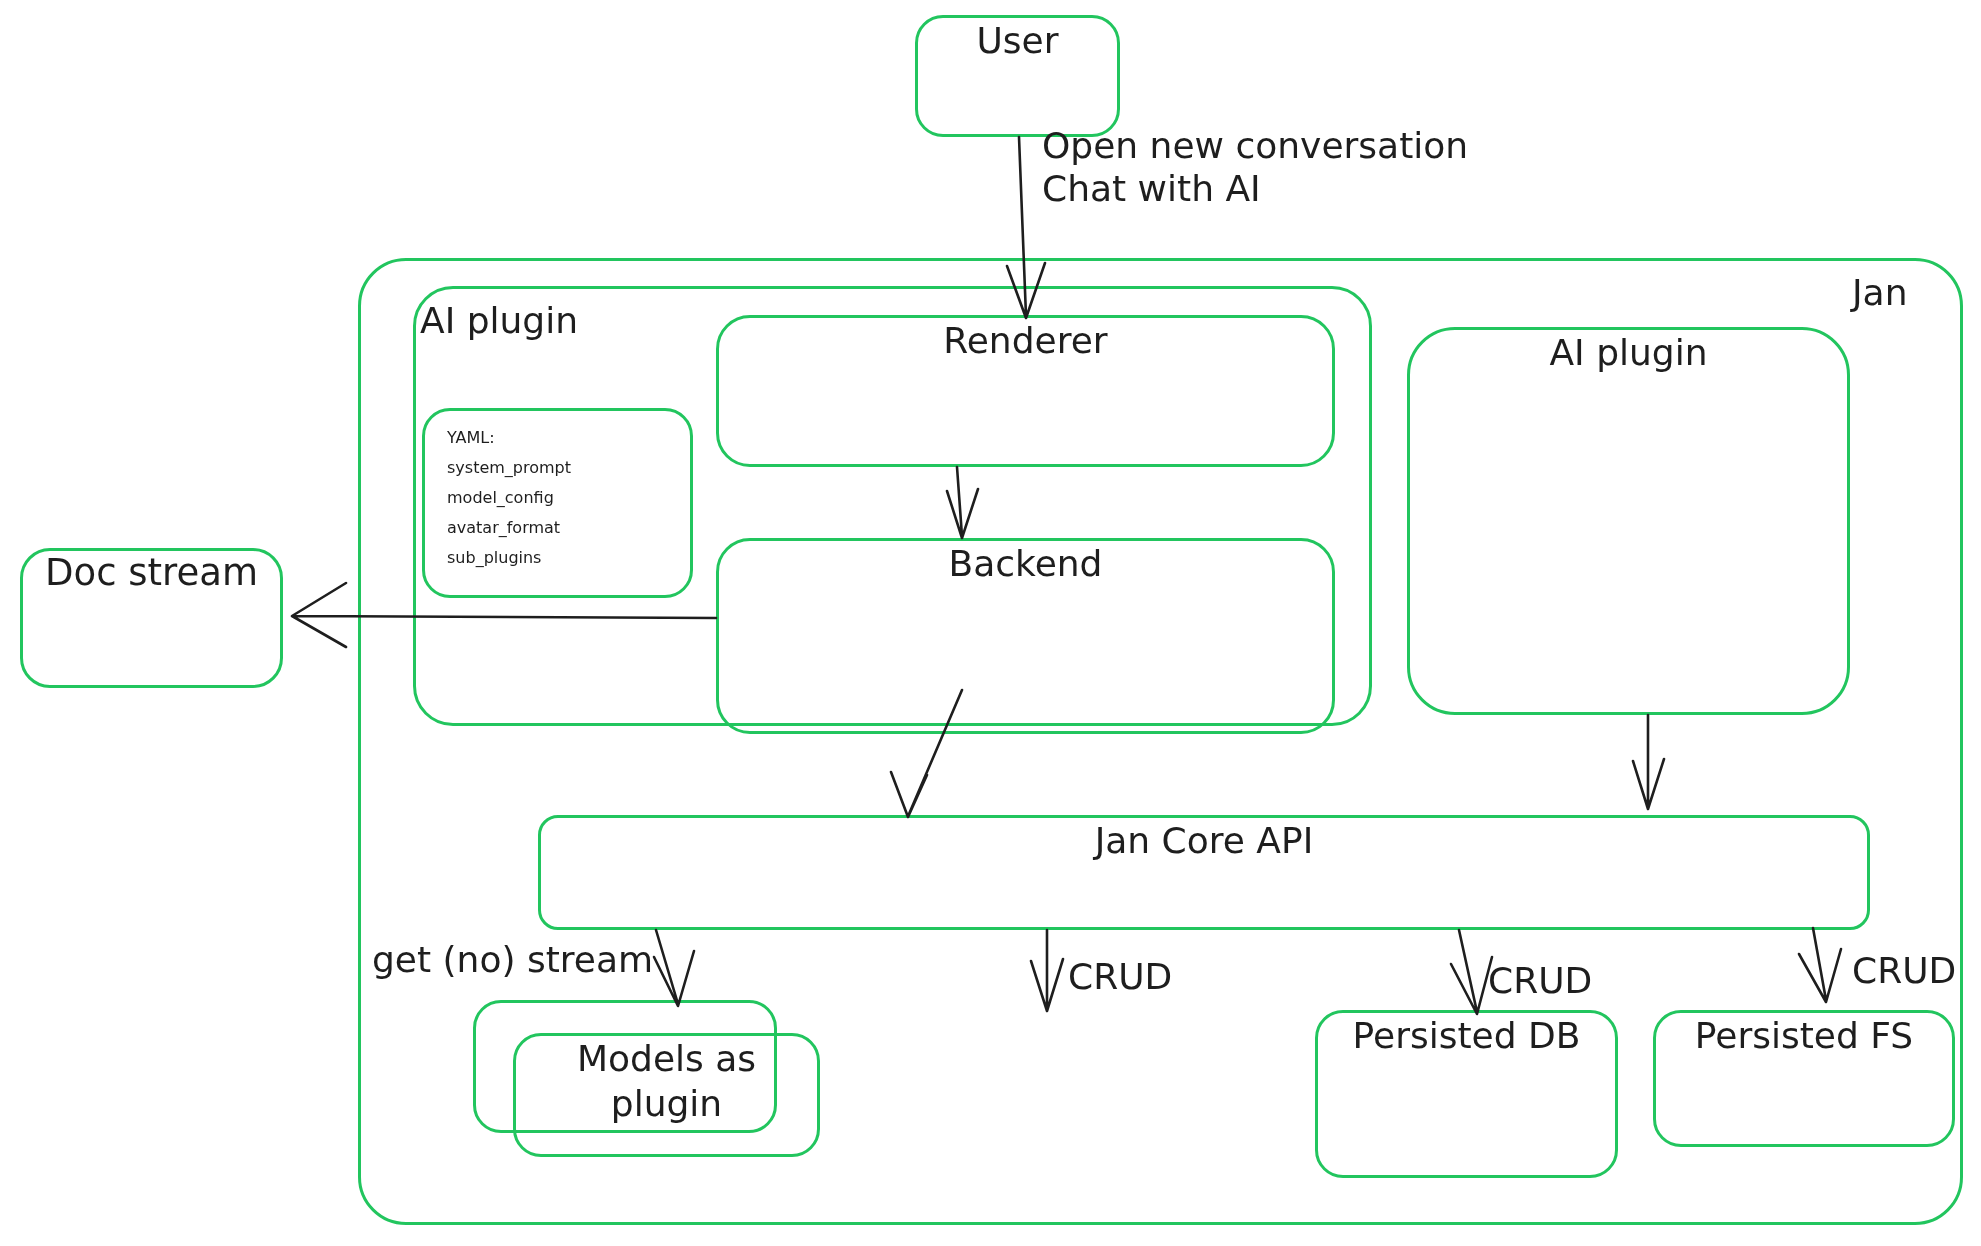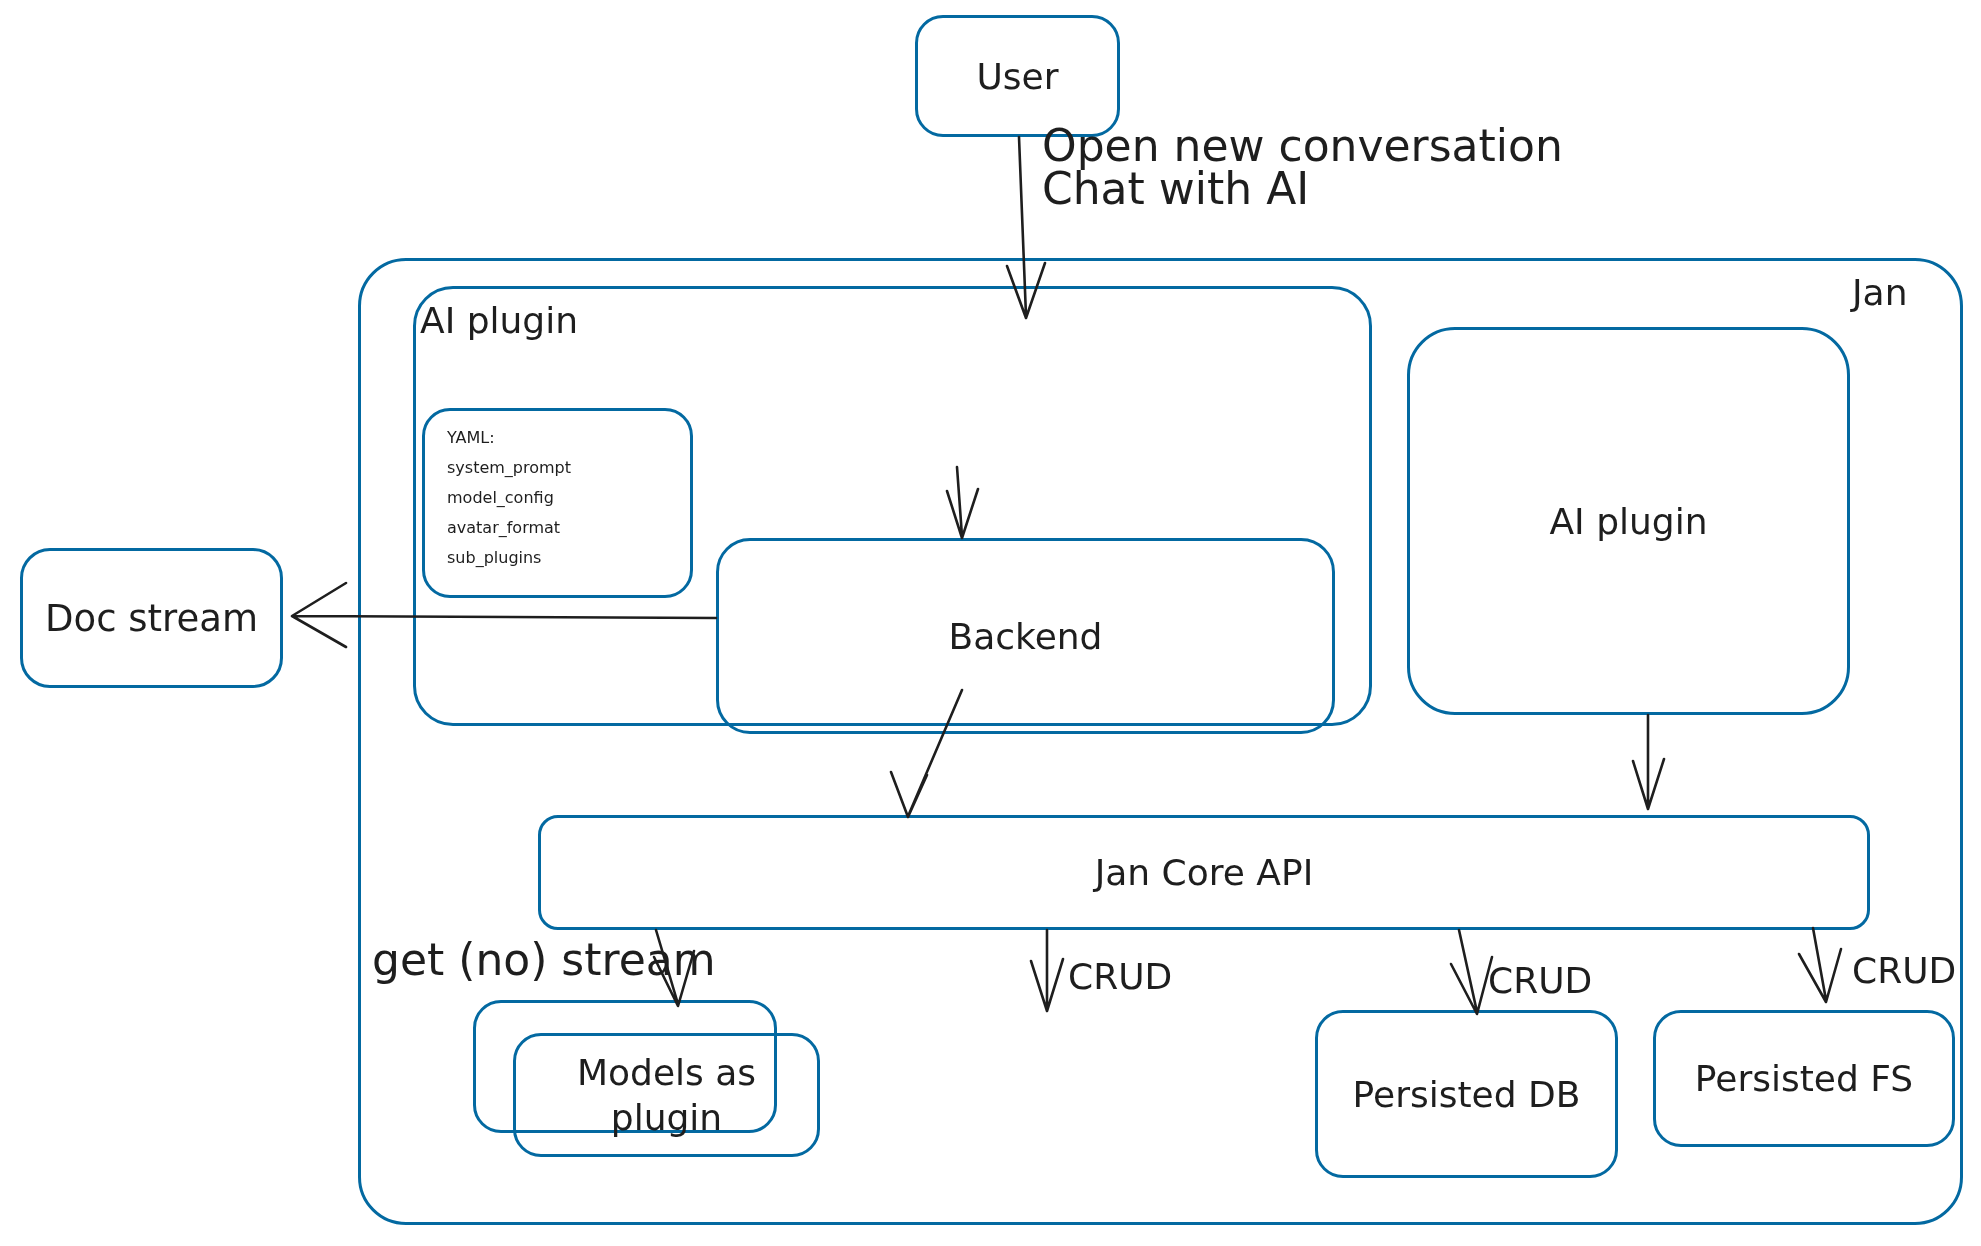--- a/index.html
+++ b/index.html
@@ -7,32 +7,31 @@
     position: relative;
     width: 1981px;
     height: 1246px;
     background: #ffffff;
     font-family: "DejaVu Sans", sans-serif;
     color: #1e1e1e;
     overflow: hidden;
   }
   .box {
     position: absolute;
-    border: 3px solid #0369a1;
+    border: 3px solid #22c55e;
     box-sizing: border-box;
     background: transparent;
     display: flex;
-    align-items: center;
     justify-content: center;
     text-align: center;
   }
   .container-box { display: block; }
   .node-label { font-size: 36px; line-height: 45px; }
   .abs-label { position: absolute; white-space: nowrap; }
-  .edge-label { font-size: 44px; line-height: 43px; }
+  .edge-label { font-size: 36px; line-height: 43px; }
   .crud-label { font-size: 36px; }
   .yaml-text {
     position: absolute;
     left: 22px; top: 12px;
     text-align: left;
     font-size: 16px;
     line-height: 30px;
     white-space: nowrap;
   }
   svg.arrows {
@@ -55,20 +54,23 @@
 <div class="canvas">
 
   <div class="box container-box" style="left:358px; top:258px; width:1605px; height:967px; border-radius:48px;"></div>
 
   <div class="box container-box" style="left:413px; top:286px; width:959px; height:440px; border-radius:40px;"></div>
 
   <div class="box node-label" style="left:915px; top:15px; width:205px; height:122px; border-radius:28px;">
     <span>User</span>
   </div>
 
+  <div class="box node-label" style="left:716px; top:315px; width:619px; height:152px; border-radius:34px;">
+    <span>Renderer</span>
+  </div>
 
   <div class="box node-label" style="left:716px; top:538px; width:619px; height:196px; border-radius:34px;">
     <span>Backend</span>
   </div>
 
   <div class="box container-box" style="left:422px; top:408px; width:271px; height:190px; border-radius:28px;">
     <div class="yaml-text">
       <div>YAML:</div>
       <div>system_prompt</div>
       <div>model_config</div>

